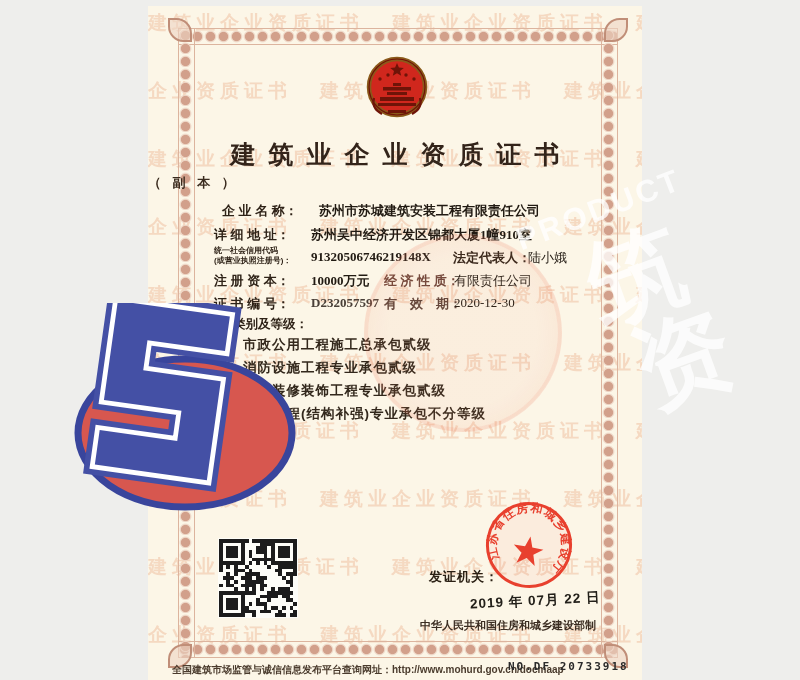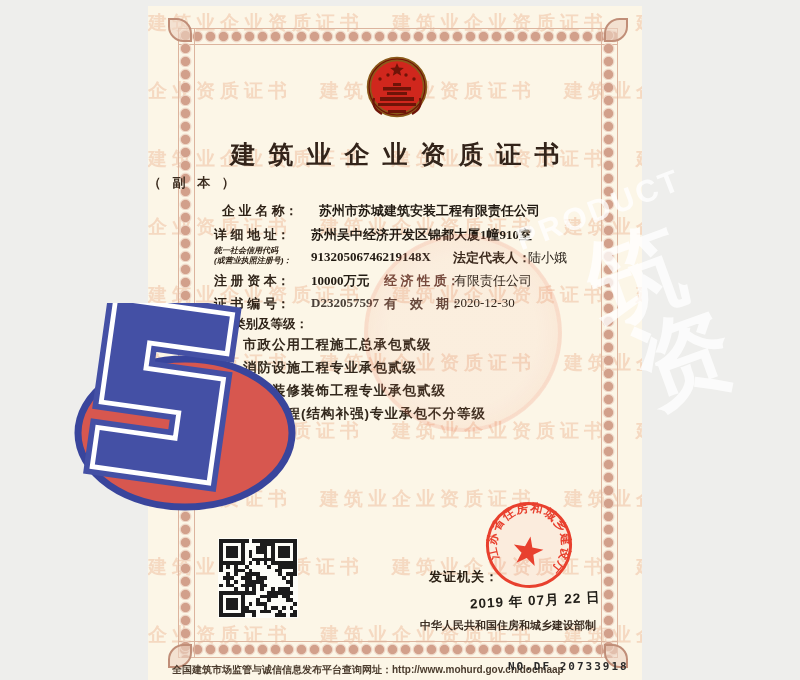--- a/index.html
+++ b/index.html
@@ -39,21 +39,21 @@
          font-size:25px;font-weight:bold;color:#33241a;letter-spacing:13px;text-indent:13px;}
   .subtitle{position:absolute;left:0;top:168px;width:100%;text-align:left;
             font-size:13px;font-weight:bold;color:#3a2b1e;letter-spacing:4px;}
 
   
   .row{position:absolute;left:0;width:100%;height:20px;font-size:13px;color:#211a12;}
   .row .lab{position:absolute;left:66px;font-weight:bold;color:#2e2217;white-space:nowrap;}
   .row .val{position:absolute;left:163px;font-weight:700;font-family:"Liberation Serif",serif;white-space:nowrap;}
   .row .lab2{position:absolute;font-weight:bold;color:#2e2217;white-space:nowrap;}
   .row .val2{position:absolute;font-weight:400;font-family:"Liberation Serif",serif;white-space:nowrap;}
-  .lab-tiny{position:absolute;left:66px;top:-3px;font-size:8px;line-height:1.25;font-weight:bold;color:#2e2217;font-style:italic;}
+  .lab-tiny{position:absolute;left:66px;top:-3px;font-size:8px;line-height:1.25;font-weight:bold;color:#2e2217;}
   .qual-label{position:absolute;left:60px;top:310px;font-size:12.5px;font-weight:bold;color:#2e2217;}
   .qual-item{position:absolute;left:95px;font-size:13.5px;font-weight:bold;color:#33281c;letter-spacing:1px;}
 
   
   .ghost-seal{position:absolute;left:216px;top:228px;width:190px;height:190px;border-radius:50%;
               border:4px solid rgba(232,100,70,0.10);
               background:radial-gradient(circle,rgba(238,140,110,0.07) 55%,rgba(238,140,110,0.12) 72%,rgba(0,0,0,0) 76%);}
 
   
   .qr{position:absolute;left:70px;top:532px;width:78px;height:78px;background:#fdfdf8;

